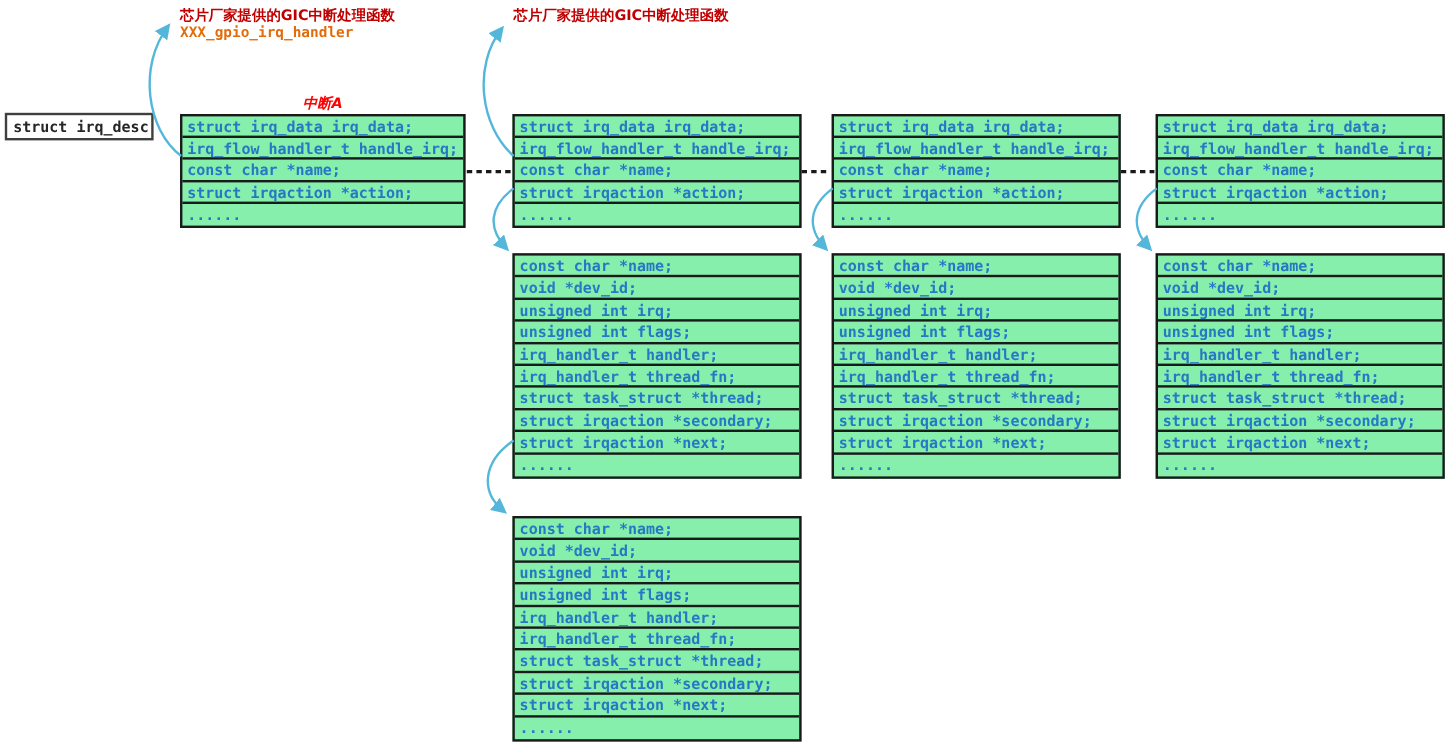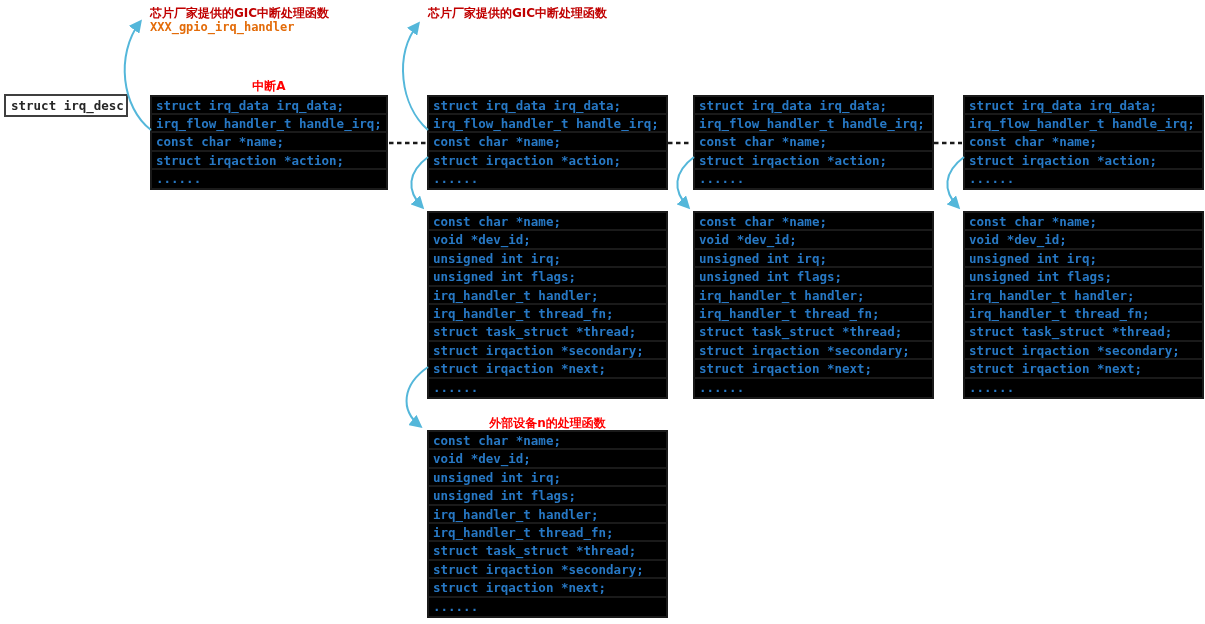--- a/index.html
+++ b/index.html
@@ -14,21 +14,21 @@
 
   .root-box {
     position:absolute; left:4px; top:94px; width:124px; height:23px;
     border:2px solid #3f3f3f; background:#fff;
     font: bold 12.5px "DejaVu Sans Mono","Liberation Mono",monospace;
     color:#262626; line-height:19px; padding-left:5px; white-space:nowrap;
     z-index:3;
   }
 
   .struct-table {
-    position:absolute; border:2px solid var(--border,#1a1a1a); background:#000000; z-index:3;
+    position:absolute; border:2px solid var(--border,#1a1a1a); background:#86efac; z-index:3;
   }
   .struct-table .row {
     border-bottom:2px solid var(--border,#1a1a1a);
     padding:1px 0 0 4px; white-space:nowrap; overflow:hidden;
     font: bold 12.5px "DejaVu Sans Mono","Liberation Mono",monospace;
     color:var(--field-color,#2778c4);
   }
   .struct-table .row:last-child { border-bottom:none; }
   .struct-table.desc .row   { height:18.2px; line-height:15px; }
   .struct-table.action .row { height:18.4px; line-height:15px; }
@@ -75,21 +75,21 @@
   <div class="annotation" style="left:150px; top:7px;">
     <div class="ann-title">芯片厂家提供的GIC中断处理函数</div>
     <div class="ann-func">XXX_gpio_irq_handler</div>
   </div>
   <div class="annotation" style="left:428px; top:7px;">
     <div class="ann-title">芯片厂家提供的GIC中断处理函数</div>
   </div>
 
   <div class="root-box">struct irq_desc</div>
 
-  <div class="table-label" style="left:150px; width:238px; top:78px;">中断A</div>
+  <div class="table-label" style="left:150px; width:238px; top:78px;font-style:italic;">中断A</div>
 
   <div class="struct-table desc" style="left:150px; top:95px; width:238px;">
       <div class="row">struct irq_data irq_data;</div>
       <div class="row">irq_flow_handler_t handle_irq;</div>
       <div class="row">const char *name;</div>
       <div class="row">struct irqaction *action;</div>
       <div class="row">......</div>
     </div>
   <div class="struct-table desc" style="left:427px; top:95px; width:241px;">
       <div class="row">struct irq_data irq_data;</div>
@@ -143,21 +143,20 @@
       <div class="row">unsigned int irq;</div>
       <div class="row">unsigned int flags;</div>
       <div class="row">irq_handler_t handler;</div>
       <div class="row">irq_handler_t thread_fn;</div>
       <div class="row">struct task_struct *thread;</div>
       <div class="row">struct irqaction *secondary;</div>
       <div class="row">struct irqaction *next;</div>
       <div class="row">......</div>
     </div>
 
-  <div class="table-label" style="left:427px; width:241px; top:415px;">外部设备n的处理函数</div>
   <div class="struct-table action" style="left:427px; top:430px; width:241px;">
       <div class="row">const char *name;</div>
       <div class="row">void *dev_id;</div>
       <div class="row">unsigned int irq;</div>
       <div class="row">unsigned int flags;</div>
       <div class="row">irq_handler_t handler;</div>
       <div class="row">irq_handler_t thread_fn;</div>
       <div class="row">struct task_struct *thread;</div>
       <div class="row">struct irqaction *secondary;</div>
       <div class="row">struct irqaction *next;</div>

